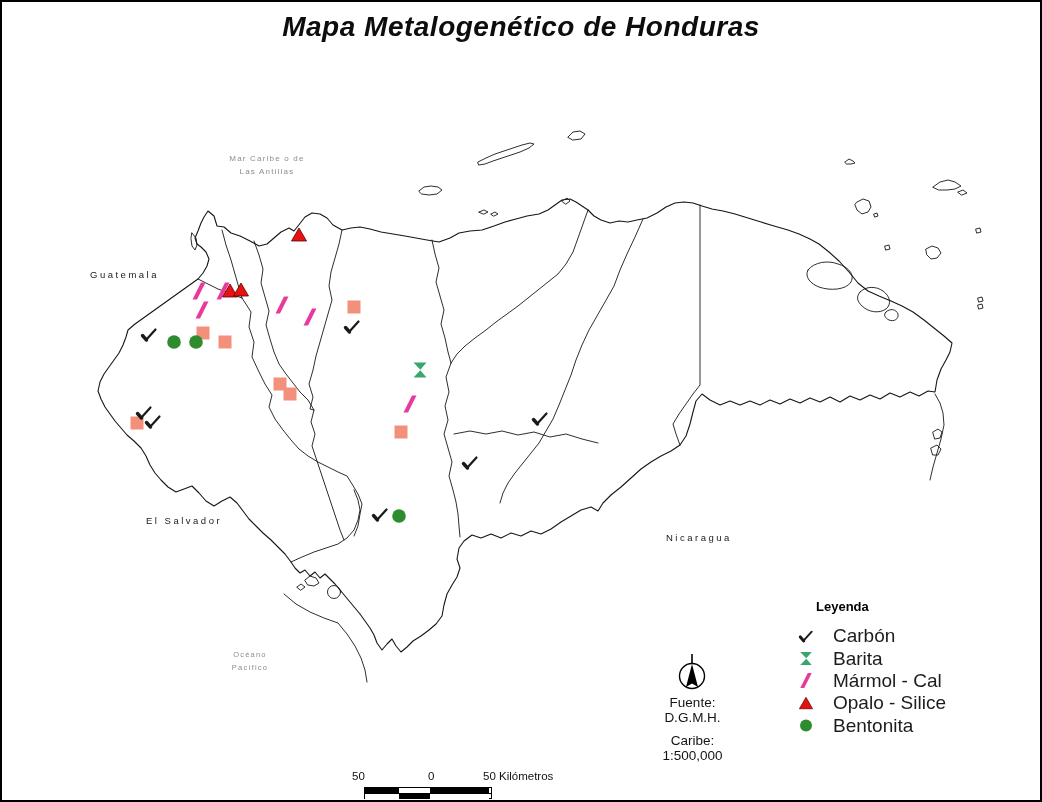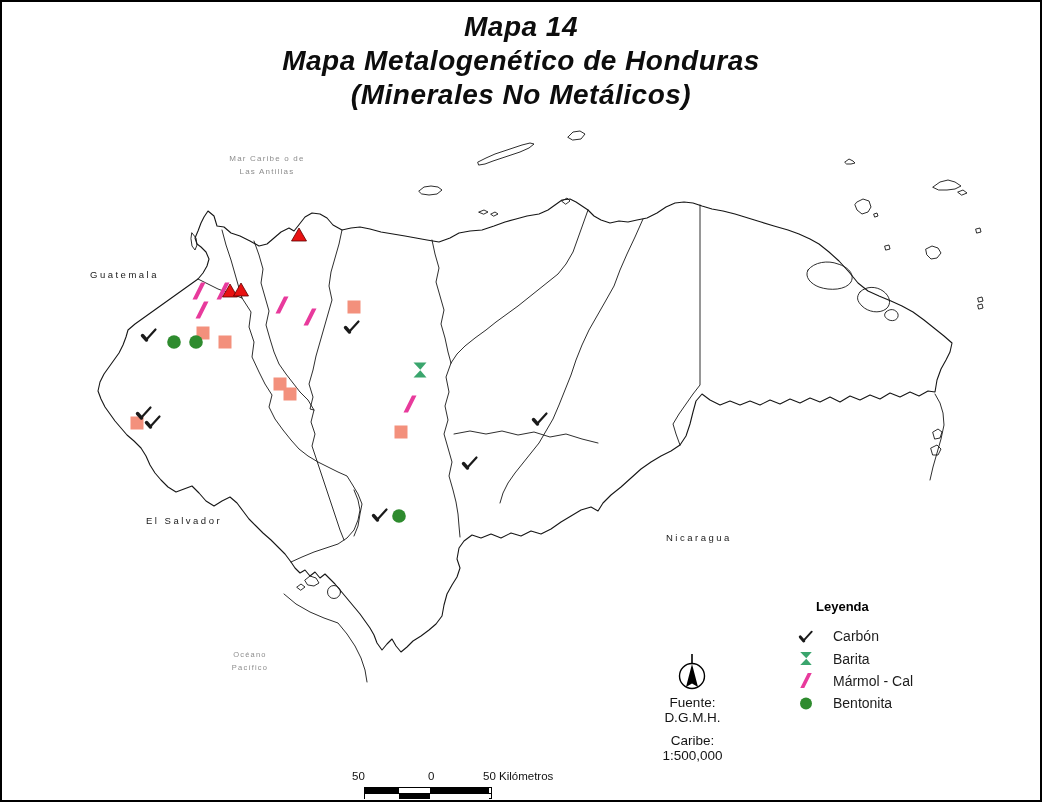--- a/index.html
+++ b/index.html
@@ -19,21 +19,21 @@
   
   .map-label{position:absolute;z-index:2;text-align:center;white-space:nowrap;color:#000;}
   .sea{color:#8d8d8d;font-size:8px;letter-spacing:1.2px;line-height:13px;}
   .country{font-size:9.5px;letter-spacing:2.5px;color:#1a1a1a;}
   
   .legend{position:absolute;left:786px;top:597px;width:252px;z-index:3;}
   .legend-title{font-size:13px;font-weight:bold;color:#000;margin-left:28px;}
   .legend-items{margin-top:11px;}
   .legend-row{display:flex;align-items:center;height:22.4px;}
   .legend-sym{width:24px;height:19px;margin-left:6px;flex:none;}
-  .legend-label{margin-left:15px;font-size:14px;color:#1c1c1c;}
+  .legend-label{margin-left:15px;font-size:19px;color:#1c1c1c;}
   
   .source{position:absolute;left:628px;top:651px;width:125px;z-index:3;
           text-align:center;color:#141414;}
   .source .narrow{height:42px;}
   .source .line{font-size:13.5px;line-height:15px;}
   .source .gap{height:8px;}
   
   .scalebar{position:absolute;left:340px;top:749px;width:250px;height:34px;z-index:3;
             font-size:11.5px;color:#111;margin-top:19px;}
   .sb-label{position:absolute;top:0;}
@@ -47,23 +47,21 @@
   .sb-seg{height:100%;}
   .w35{width:34px;} .w32{width:31px;} .w61{width:59px;}
   .blk{background:#000;} .wht{background:#fff;}
 </style>
 </head>
 <body>
 
 <div class="frame">
 
   <div class="title">
-    <div>Mapa 14</div>
     <div>Mapa Metalogenético de Honduras</div>
-    <div>(Minerales No Metálicos)</div>
   </div>
 
   <svg class="map" width="1042" height="802" viewBox="0 0 1042 802">
 
     <path class="outline" d="
       M 206,209 L 212,214 215,224 222,225 229,231 238,234 248,239 257,244 265,242 272,236
       279,230 287,226 292,229 296,224 303,215 310,211 318,212 325,216 331,223 340,228
       349,226 358,225 368,227 379,230 391,232 403,234 414,236 425,238 437,240 448,236
       457,231 468,229 480,228 492,224 503,220 514,217 525,214 537,212 546,208 553,203
       560,198 568,197 574,200 580,204 586,208 592,214 599,218 608,221 617,219 626,220
@@ -339,20 +337,30 @@
                 <polygon points="-6.5,8.5 -2,8.5 6.5,-8.5 2,-8.5" fill="#e83a9c"></polygon>
               </g>
             </g>
           </svg>
           <span class="legend-label">Mármol - Cal</span>
         </div>
         <div class="legend-row">
           <svg class="legend-sym" width="24" height="19" viewBox="-12 -9.5 24 19">
             <g transform="scale(0.88)">
               <g>
+                <polygon points="0,-7 7.5,6 -7.5,6" fill="#e81111" stroke="#5a0000" stroke-width="0.8"></polygon>
+              </g>
+            </g>
+          </svg>
+          <span class="legend-label">Opalo - Silice</span>
+        </div>
+        <div class="legend-row">
+          <svg class="legend-sym" width="24" height="19" viewBox="-12 -9.5 24 19">
+            <g transform="scale(0.88)">
+              <g>
                 <circle r="6.8" fill="#2e8b2e"></circle>
               </g>
             </g>
           </svg>
           <span class="legend-label">Bentonita</span>
         </div>
       </div>
   </div>
 
   <div class="source">

